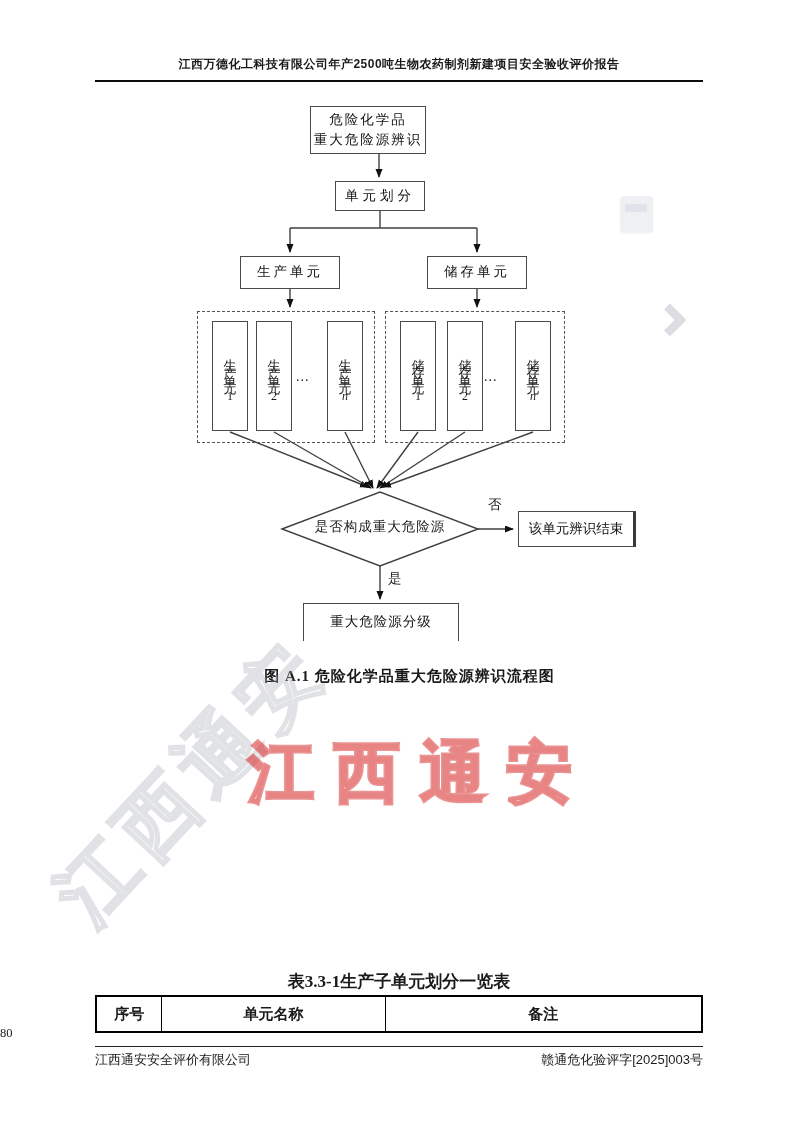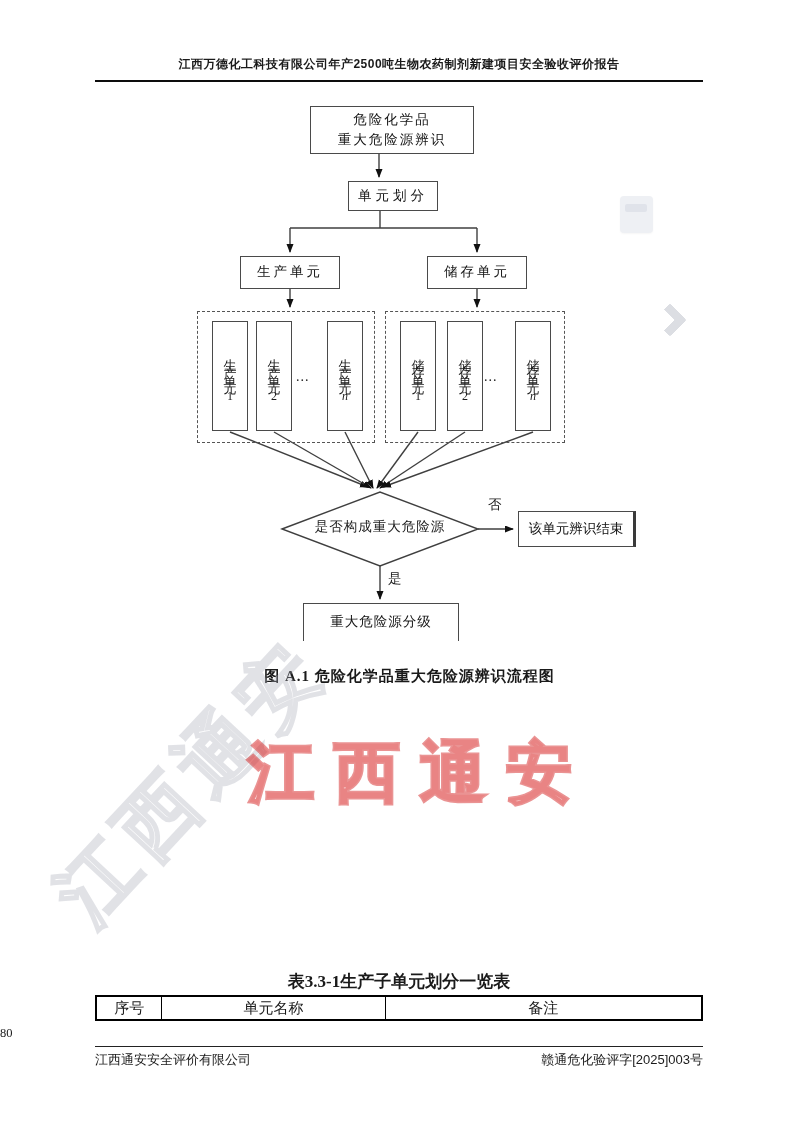--- a/index.html
+++ b/index.html
@@ -10,22 +10,22 @@
   
   .hdr { position:absolute; left:95px; top:50px; width:608px; text-align:center;
          font-family:"Liberation Sans", sans-serif; font-size:12px; font-weight:600;
          letter-spacing:.5px; padding-bottom:7px; border-bottom:2.5px solid #0d0d0d; }
 
   
   .fc { position:absolute; left:0; top:95px; width:793px; height:610px; }
   .fc svg { position:absolute; left:0; top:0; }
   .fcbox { position:absolute; border:1.5px solid #4a4a4a; background:#fff; text-align:center;
            font-size:13.5px; color:#111; }
-  .b-top    { left:310px; top:5px;   width:164px; height:48px; padding-top:3px; line-height:20px; letter-spacing:2px;}
-  .b-unit   { left:348px; top:80px;  width:90px;  height:30px; line-height:27px; letter-spacing:4px;}
+  .b-top    { left:310px; top:5px;   width:116px; height:48px; padding-top:3px; line-height:20px; letter-spacing:2px;}
+  .b-unit   { left:335px; top:80px;  width:90px;  height:30px; line-height:27px; letter-spacing:4px;}
   .b-prod   { left:240px; top:155px; width:100px; height:33px; line-height:30px; letter-spacing:3px;}
   .b-stor   { left:427px; top:155px; width:100px; height:33px; line-height:30px; letter-spacing:3px;}
   .dash     { position:absolute; top:210px; height:132px; border:1.5px dashed #555; background:transparent; }
   .dash-l   { left:197px; width:178px; }
   .dash-r   { left:385px; width:180px; }
   .vbox { position:absolute; top:220px; width:36px; height:110px; border:1.5px solid #4a4a4a;
           background:#fff; display:flex; flex-direction:column; align-items:center; justify-content:center; }
   .vtext { writing-mode:vertical-rl; text-orientation:upright; letter-spacing:8px; font-size:13px; line-height:1; }
   .vindex { font-size:12px; margin-top:9px; }
   .vindex.it { font-style:italic; }
@@ -42,21 +42,21 @@
   .fc-cap { position:absolute; left:13px; top:566px; width:793px; text-align:center; font-weight:700; font-size:15px; letter-spacing:1px; }
 
   
   .content { position:absolute; left:95px; top:705px; width:608px; }
   .sec-h { font-size:19px; font-weight:700; margin-bottom:7px; letter-spacing:.5px; }
   .content p { font-size:18.5px; line-height:33px; text-indent:2em; text-align:justify; }
 
   
   .tbl-cap { position:absolute; left:95px; top:964px; width:608px; text-align:center; font-weight:700; font-size:17px; }
   table.units { position:absolute; left:95px; top:989px; width:608px; border-collapse:collapse; }
-  table.units th { border:1.5px solid #000; font-weight:400; font-size:15px; height:24px; text-align:center; }
+  table.units th { border:1.5px solid #000; font-weight:700; font-size:15px; height:36px; text-align:center; }
   table.units { border:2px solid #000; }
   .col-no{width:66px;} .col-name{width:224px;} .col-note{width:318px;}
 
   
   .pgnum { position:absolute; left:0; top:1020px; width:704px; text-align:left; font-size:12.5px; }
   .foot { position:absolute; left:95px; top:1040px; width:608px; border-top:1.5px solid #222;
           display:flex; justify-content:space-between; padding-top:4px;
           font-family:"Liberation Sans", sans-serif; font-size:13px;gap:40px; }
 
   

